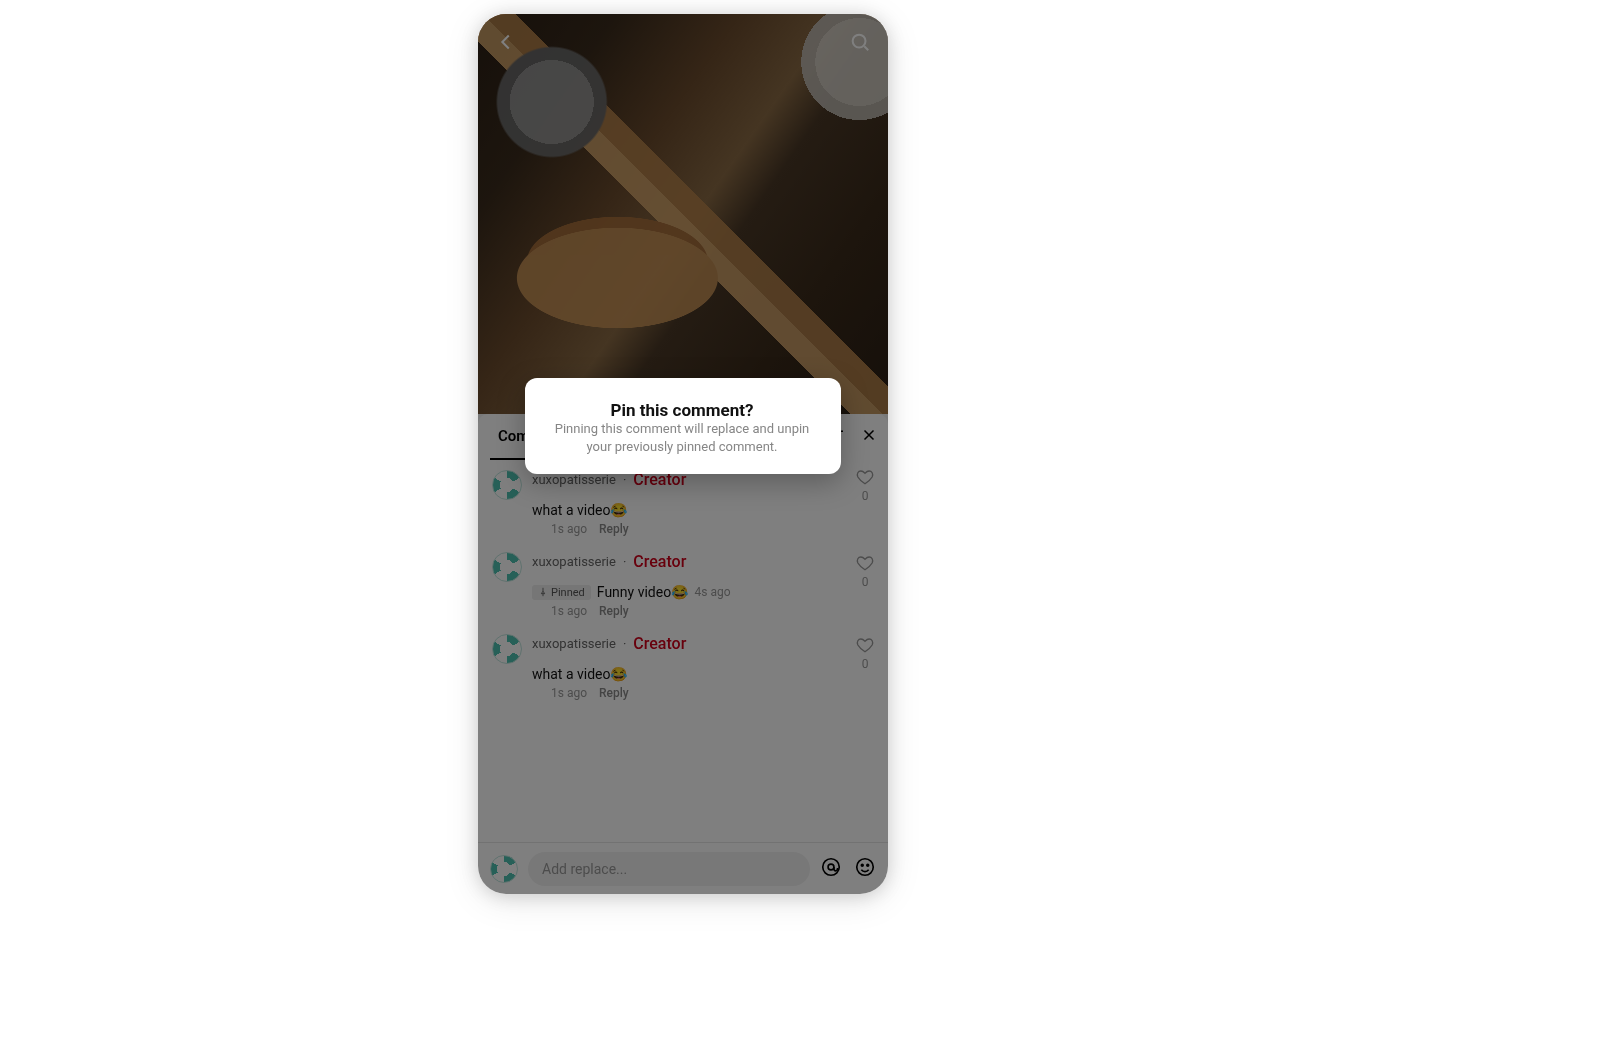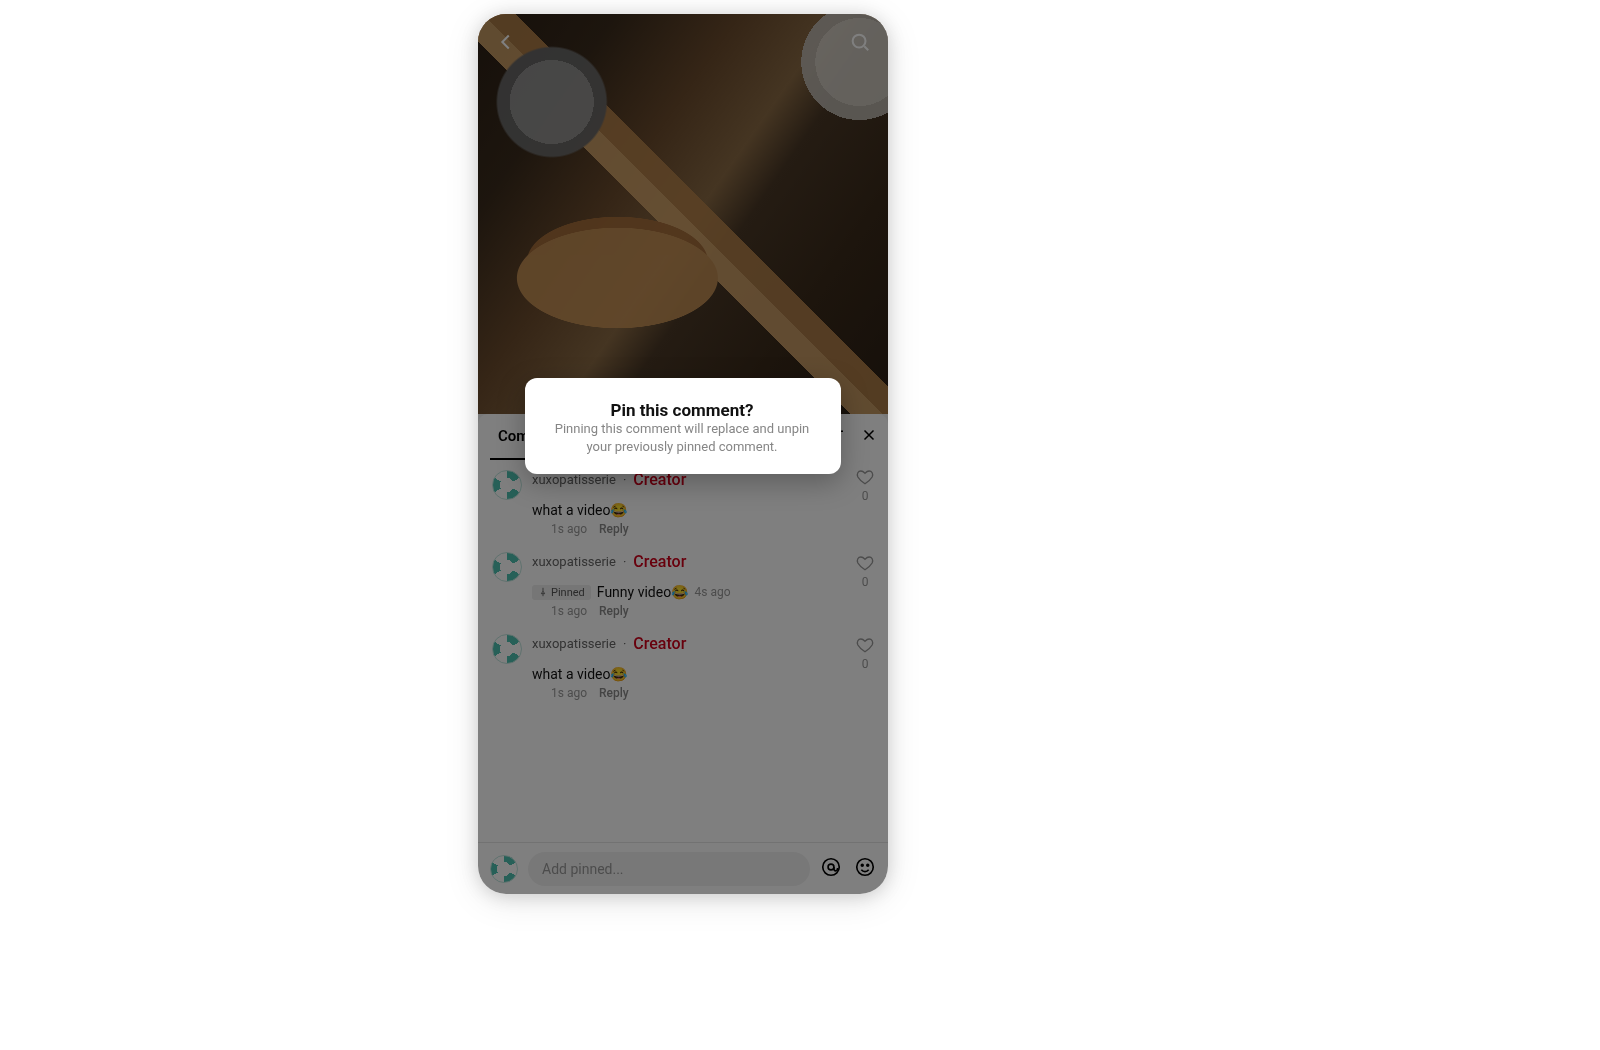--- a/index.html
+++ b/index.html
@@ -257,21 +257,21 @@
               </svg></span>
           <span>0</span>
         </div>
       </div>
 
     </div>
 
     <div class="input-bar">
       <div class="avatar"></div>
       <div class="input-field">
-        <span>Add pinned...</span>
+        <span>Add replace...</span>
       </div>
       <div class="input-icons">
         <span>
           <svg viewBox="0 0 24 24">
               <circle cx="12" cy="12" r="9"></circle>
               <circle cx="12" cy="12" r="3.2"></circle>
               <path d="M15.2 12v2c0 1.5 1 2.2 2 2.2 1.2 0 2-1 2-3"></path>
             </svg>
         </span>
         <span>

